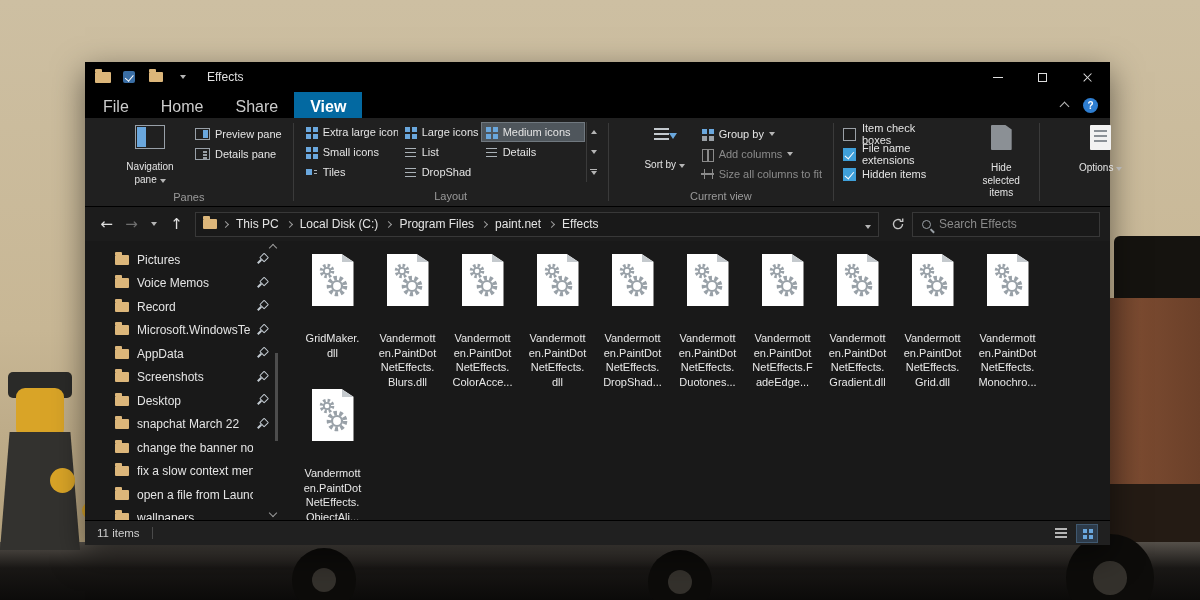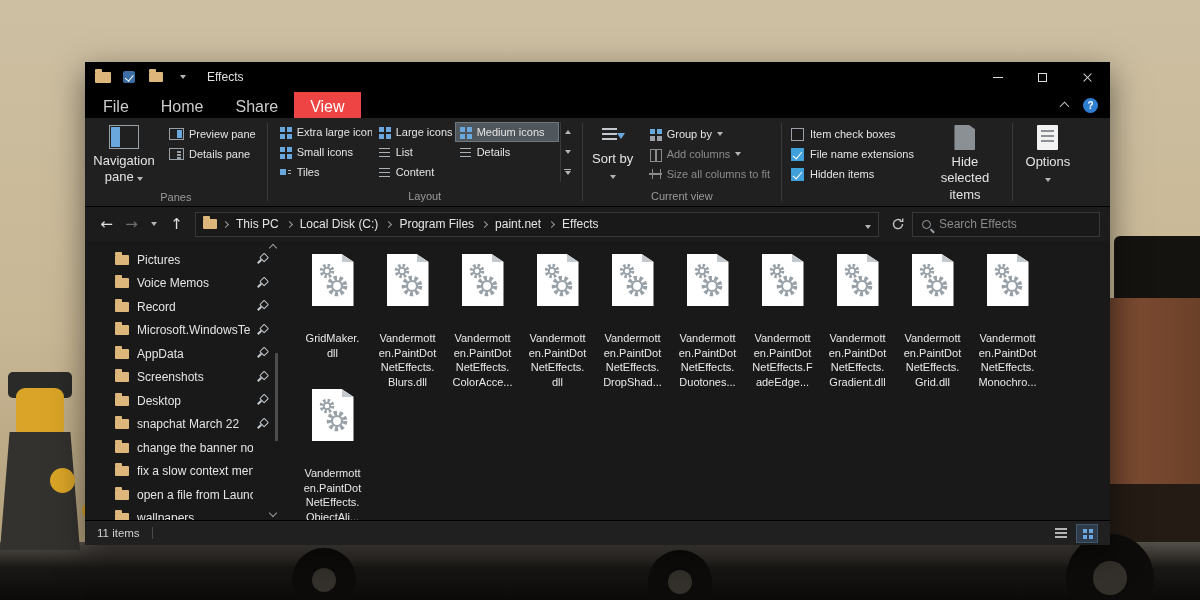--- a/index.html
+++ b/index.html
@@ -42,33 +42,33 @@
   .min-glyph { width:10px; height:1px; background:#ddd; }
   .max-glyph { width:9px; height:9px; border:1px solid #ddd; }
   .close-glyph { position:relative; width:11px; height:11px; }
   .close-glyph::before,.close-glyph::after { content:""; position:absolute; left:5px; top:0; width:1.3px; height:11px; background:#ddd; }
   .close-glyph::before { transform:rotate(45deg); } .close-glyph::after { transform:rotate(-45deg); }
 
   
   .tabsrow { height:26px; background:#000; display:flex; align-items:stretch; padding-left:2px; flex:none; }
   #tabs { display:flex; }
   .tab { padding:6px 16px 5px; font-size:16px; color:#ccc; }
-  .tab.active { background:#ef4444; color:#fff; }
+  .tab.active { background:#0369a1; color:#fff;font-weight:bold; }
   .tabsrow-right { margin-left:auto; display:flex; align-items:center; gap:15px; padding-right:12px; }
   .chev-up { width:7px; height:7px; border-left:1.5px solid #bbb; border-top:1.5px solid #bbb; transform:rotate(45deg); margin-top:3px; }
   .help { width:15px; height:15px; border-radius:50%; background:#2e7ed1; position:relative; }
   .help::after { content:"?"; position:absolute; inset:0; display:flex; align-items:center; justify-content:center; color:#fff; font-size:10px; font-weight:bold; }
 
   
   .ribbon { height:89px; background:#202020; display:flex; border-bottom:1px solid #000; flex:none; }
   .rgroup { display:flex; flex-direction:column; padding:4px 7px 0; }
   .rgroup-content { display:flex; gap:9px; align-items:flex-start; }
   .rgroup-label { margin-top:auto; text-align:center; font-size:11px; color:#9a9a9a; padding:2px 0 4px; }
   .rsep { width:1px; background:#3a3a3a; margin:5px 0; flex:none; }
-  .bigbtn { display:flex; flex-direction:column; align-items:center; gap:4px; padding:3px 2px; font-size:13px; text-align:center; line-height:1.25; }
+  .bigbtn { display:flex; flex-direction:column; align-items:center; gap:12px; padding:3px 2px; font-size:10px; text-align:center; line-height:1.25;margin-left:26px; }
   .stack { display:flex; flex-direction:column; }
   .smallbtn { display:flex; align-items:center; gap:5px; font-size:11px; height:20px; padding:0 4px; white-space:nowrap; }
   .smallbtn.disabled { color:#8b8b8b; }
   .icon-navpane { width:30px; height:24px; border:1px solid #98a0a8; position:relative; }
   .icon-navpane::before { content:""; position:absolute; left:1px; top:1px; bottom:1px; width:9px; background:#6aa7dd; }
   .icon-preview { width:15px; height:12px; border:1px solid #98a0a8; position:relative; flex:none; }
   .icon-preview::before { content:""; position:absolute; right:1px; top:1px; bottom:1px; width:5px; background:#6aa7dd; }
   .icon-detailspane { width:15px; height:12px; border:1px solid #98a0a8; position:relative; flex:none; }
   .icon-detailspane::before { content:""; position:absolute; right:2px; top:2px; width:4px; height:1.5px; background:#9aa0a6; box-shadow:0 3px 0 #9aa0a6,0 6px 0 #9aa0a6; }
   #layout-gallery { display:grid; grid-template-columns:97px 79px 104px; grid-auto-rows:20px; column-gap:2px; }
@@ -256,21 +256,21 @@
             <div class="glay">
               <span class="gicon gi-lines"></span>
               <span>Details</span>
             </div>
             <div class="glay">
               <span class="gicon gi-tiles"></span>
               <span>Tiles</span>
             </div>
             <div class="glay">
               <span class="gicon gi-lines"></span>
-              <span>Content</span>
+              <span>DropShad</span>
             </div>
           </div>
         <div class="gallery-arrows">
           <span class="garrow">
               <span class="tri-up-s"></span>
             </span>
           <span class="garrow">
               <span class="tri-down"></span>
             </span>
           <span class="garrow">

